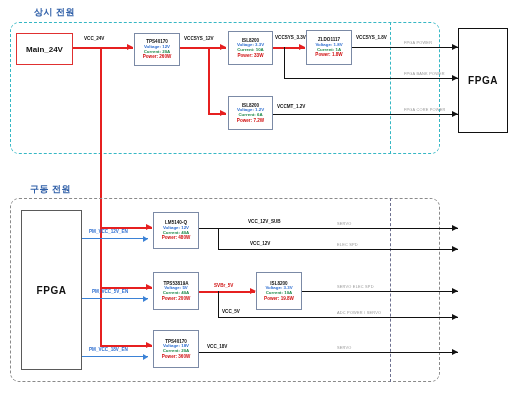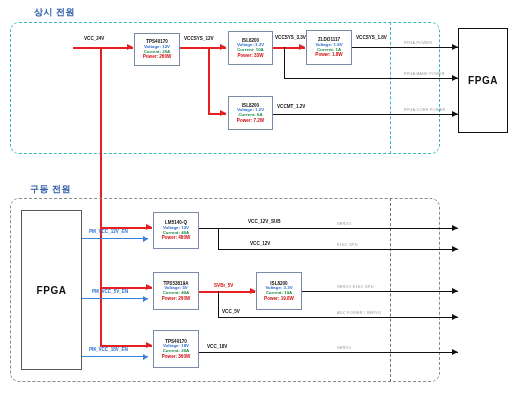--- a/index.html
+++ b/index.html
@@ -75,20 +75,23 @@
 <body>
 
 <div id="canvas">
 
   <div class="abs group-title" style="left:34px;top:6px;">상시 전원</div>
 
   <div class="abs dash-frame" style="left:10px;top:22px;width:430px;height:132px;"></div>
 
   <div class="abs vdiv" style="left:390px;top:22px;height:132px;"></div>
 
+  <div class="abs box-main" style="left:16px;top:33px;width:57px;height:32px;">
+    <span>Main_24V</span>
+  </div>
 
   <div class="abs netlbl" style="left:84px;top:36px;">VCC_24V</div>
 
   <div class="w red" style="left:73px;top:47px;width:60px;height:1.6px;"></div>
   <div class="ah red-r abs" style="left:127px;top:43.6px;"></div>
 
   <div class="w red" style="left:100px;top:47px;width:1.6px;height:300px;"></div>
 
   <div class="part abs" style="left:134px;top:33px;width:46px;height:33px;">
     <div class="p-name">TPS40170</div>

